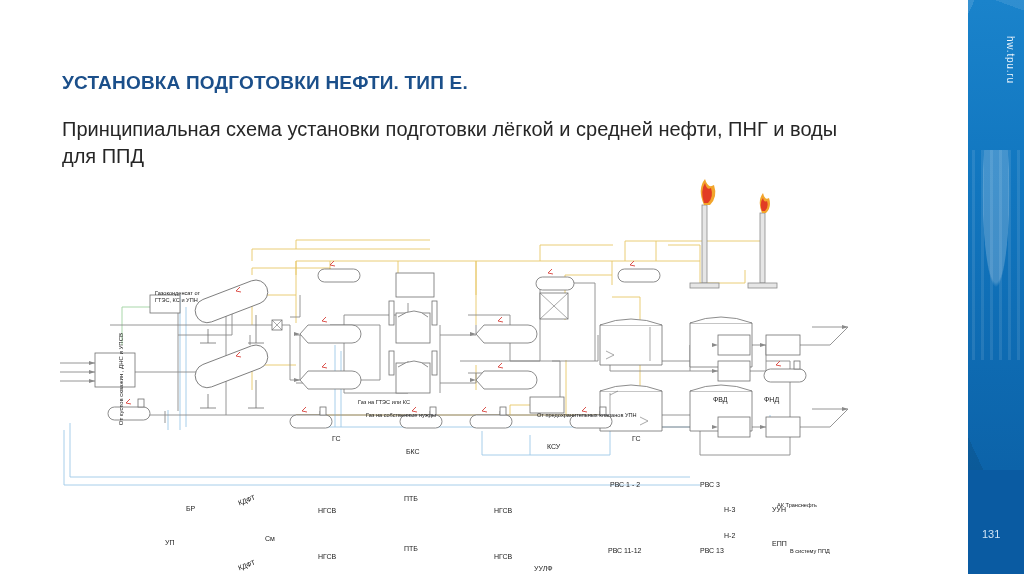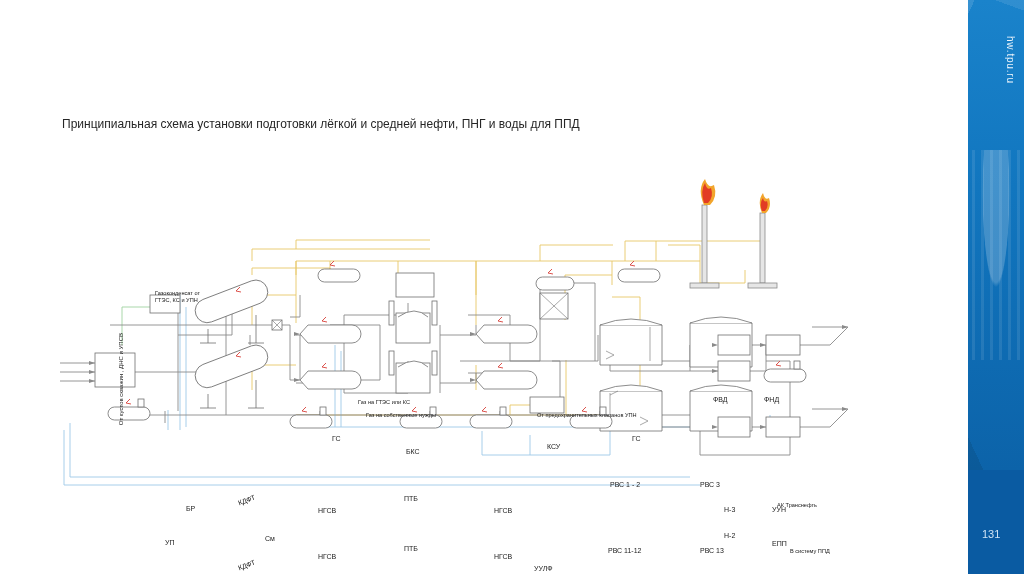--- a/index.html
+++ b/index.html
@@ -47,21 +47,21 @@
   }
 
   
   .title{
     position:absolute;left:62px;top:72px;
     font-size:19px;font-weight:bold;color:#1b4f8a;
     letter-spacing:.2px;white-space:nowrap;
   }
   .subtitle{
     position:absolute;left:62px;top:116px;width:810px;
-    font-size:12px;color:#262626;line-height:1.34;
+    font-size:20px;color:#262626;line-height:1.34;
   }
 
   
   .diagram{position:absolute;left:0;top:165px;width:968px;height:400px;}
   .diagram svg{display:block;}
   .dlabel{
     position:absolute;font-size:5.6px;color:#1a1a1a;
     font-family:"Liberation Sans",sans-serif;white-space:nowrap;
     line-height:1.25;
   }
@@ -70,20 +70,21 @@
     writing-mode:vertical-rl;transform:rotate(180deg);
     font-size:6px;
   }
   .dlabel.tilt{transform:rotate(-21deg);transform-origin:left top;font-size:7px;}
 </style>
 </head>
 <body>
 
 <div id="slide">
 
+  <div class="title">УСТАНОВКА ПОДГОТОВКИ НЕФТИ. ТИП Е.</div>
   <div class="subtitle">Принципиальная схема установки подготовки лёгкой и средней нефти, ПНГ и воды для ППД</div>
 
   <div class="diagram">
 
     <svg width="968" height="400" viewBox="0 0 968 400">
       <g fill="none" stroke-width="0.8" stroke="#8a8a8a">
 
         <g stroke="#e8c766" stroke-width="0.9">
           <path d="M330,115 L330,103 L252,103 L252,110"></path>
           <path d="M296,110 L296,96 L476,96 L476,130"></path>

